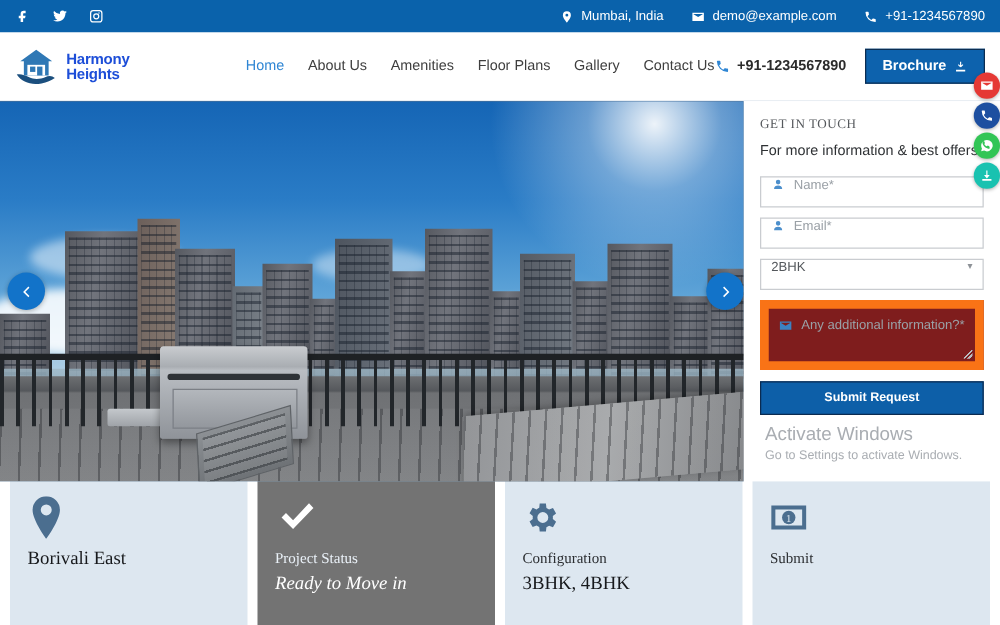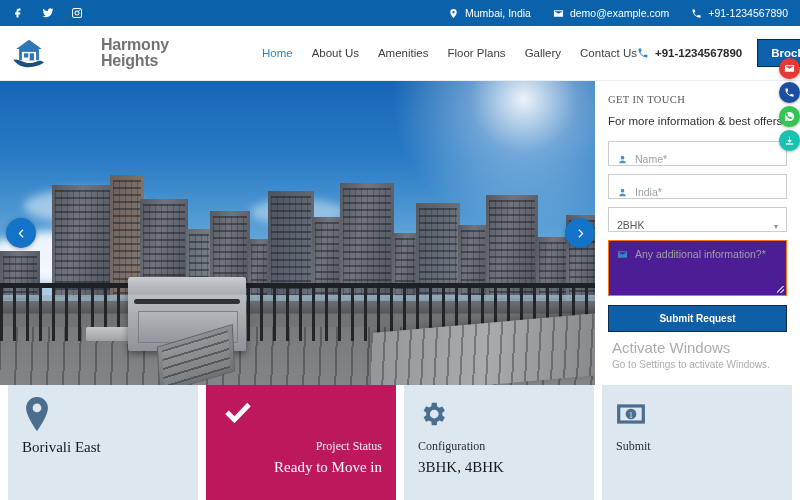--- a/index.html
+++ b/index.html
@@ -41,25 +41,24 @@
     display: flex;
     align-items: center;
     padding: 0 12px;
     border-bottom: 1px solid #e9eef3;
     position: relative;
   }
   .logo { display: flex; align-items: center; gap: 7px; }
   .logo-mark { width: 34px; height: 32px; flex: none; }
   .logo-text {
     line-height: 1.02;
-    color: #737373;
-    font-size: 16px;
+    color: #1d4ed8;
+    font-size: 12px;
     font-weight: 700;
     letter-spacing: -.2px;
-    margin-left: 48px;
   }
   .logo-text span { display: block; }
 
   .nav {
     display: flex;
     align-items: center;
     gap: 19px;
     margin-left: 93px;
     font-size: 11.5px;
     color: #3e3e3e;
@@ -261,44 +260,44 @@
     font-size: 11.5px;
     color: #2e3134;
     line-height: 1.45;
     margin-bottom: 11px;
   }
   .field {
     width: 100%;
     height: 25px;
     border: 1px solid #c9ccd0;
     display: flex;
-    align-items: flex-end;
+    align-items: flex-start;
     gap: 7px;
     padding: 0 8px;
     margin-bottom: 8px;
     background: #ffffff;
   }
   .field svg { width: 11px; height: 11px; fill: #4c8fcc; flex: none; }
   .field-ph { font-size: 10.5px; color: #9aa0a6; }
   .select-field {
     justify-content: space-between;
     padding: 0 8px;
   }
   .select-val { font-size: 10.5px; color: #54585c; }
   .caret { font-size: 8px; color: #8d9297; }
   .textarea {
     width: 100%;
     height: 56px;
-    border: 1px solid #f97316;
+    border: 7px solid #f97316;
     padding: 7px 8px;
     display: flex;
     gap: 7px;
     margin-bottom: 9px;
     position: relative;
-    background: #4c1d95;
+    background: #7f1d1d;
   }
   .textarea svg { width: 11px; height: 11px; fill: #3b82c4; flex: none; margin-top: 1px; }
   .textarea .field-ph { font-size: 10.5px; }
   .resize-grip {
     position: absolute; right: 2px; bottom: 2px;
     width: 7px; height: 7px;
     background:
       linear-gradient(135deg, transparent 42%, #b9bdc1 42%, #b9bdc1 55%, transparent 55%),
       linear-gradient(135deg, transparent 68%, #b9bdc1 68%, #b9bdc1 82%, transparent 82%);
   }
@@ -351,37 +350,37 @@
     height: 115px;
     padding: 0 8px;
     gap: 8px;
     background: #ffffff;
   }
   .card {
     flex: 1;
     background: #dde7f0;
     padding: 12px 14px 0 14px;
   }
-  .card.highlight { background: #be185d; text-align: right; }
+  .card.highlight { background: #737373; }
   .card-icon { height: 42px; display: flex; align-items: flex-start; }
   .card-icon svg { width: 30px; height: 34px; fill: #4b6e8f; }
   .card.highlight .card-icon svg { fill: #ffffff; width: 36px; }
   .card-label {
     font-family: "Liberation Serif", serif;
     font-size: 12px;
     color: #2b2e31;
     margin-bottom: 5px;
   }
   .card-value {
     font-family: "Liberation Serif", serif;
     font-size: 15px;
     color: #17191c;
   }
   .card.highlight .card-label { color: #eaf1f8; }
-  .card.highlight .card-value { color: #ffffff; }
+  .card.highlight .card-value { color: #ffffff; font-style: italic; }
 </style>
 </head>
 <body>
 
 <div class="topbar">
   <div class="social-group">
     <span class="social-ico">
       <svg viewBox="0 0 24 24">
           <path d="M15 3h-3a5 5 0 0 0-5 5v3H4v4h3v6h4v-6h3l1-4h-4V8a1 1 0 0 1 1-1h3z"></path>
         </svg>
@@ -520,21 +519,21 @@
       <svg viewBox="0 0 24 24">
           <path d="M12 12a4 4 0 1 0 0-8 4 4 0 0 0 0 8zm0 2c-4 0-7 2.2-7 5v1h14v-1c0-2.8-3-5-7-5z"></path>
         </svg>
       <span class="field-ph">Name*</span>
     </div>
 
     <div class="field">
       <svg viewBox="0 0 24 24">
           <path d="M12 12a4 4 0 1 0 0-8 4 4 0 0 0 0 8zm0 2c-4 0-7 2.2-7 5v1h14v-1c0-2.8-3-5-7-5z"></path>
         </svg>
-      <span class="field-ph">India*</span>
+      <span class="field-ph">Email*</span>
     </div>
 
 
     <div class="field select-field">
       <span class="select-val">2BHK</span>
       <span class="caret">▾</span>
     </div>
 
     <div class="textarea">
       <svg viewBox="0 0 24 24">

